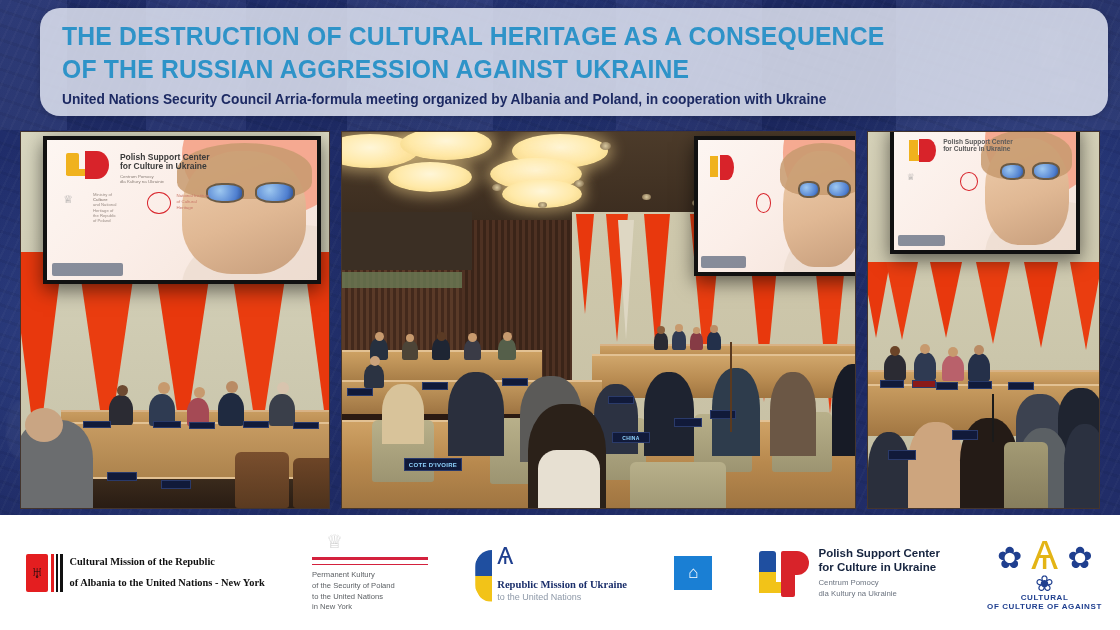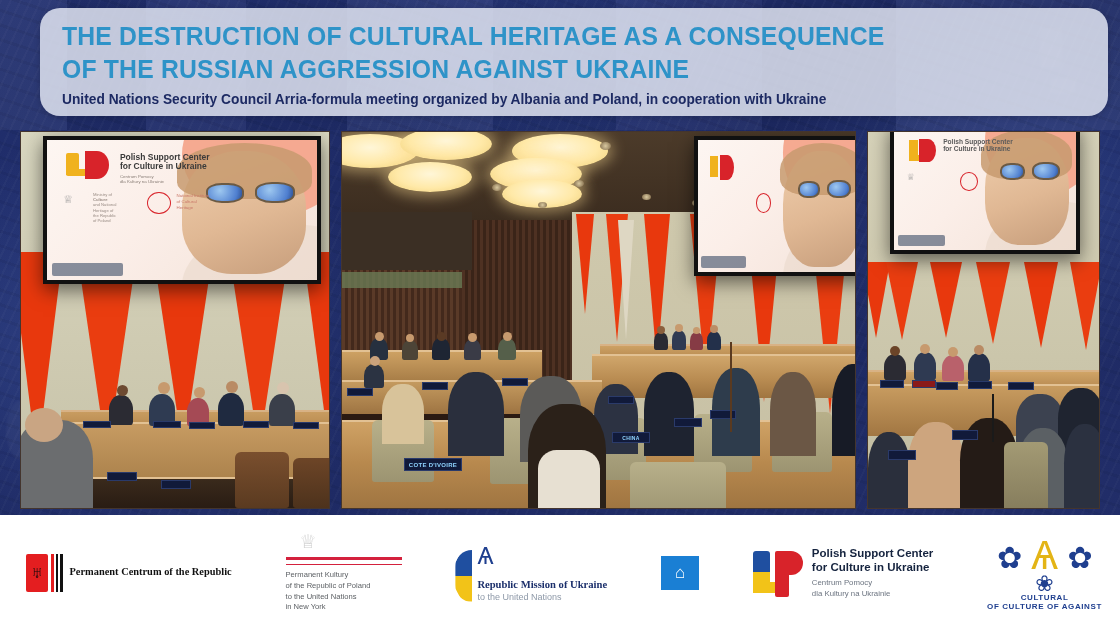--- a/index.html
+++ b/index.html
@@ -598,31 +598,32 @@
     <div class="logo">
       <div class="alb-flag">
         <span class="alb-eagle">♅</span>
       </div>
       <div class="alb-bars">
           <i class="red"></i>
           <i></i>
           <i></i>
         </div>
       <div class="alb-text">
-        <div>Permanent Centrum of the Republic</div>
+        <div>Cultural Mission of the Republic</div>
+        <div>of Albania to the United Nations - New York</div>
       </div>
     </div>
 
     <div class="logo pol">
       <div class="pol-eagle">♕</div>
       <div class="pol-rule"></div>
       <div class="pol-rule2"></div>
       <div class="pol-text">
         <div>Permanent Kultury</div>
-        <div>of the Republic of Poland</div>
+        <div>of the Security of Poland</div>
         <div>to the United Nations</div>
         <div>in New York</div>
       </div>
     </div>
 
     <div class="logo ukr">
       <div class="ukr-arc"></div>
       <div style="display:flex;flex-direction:column;">
         <div class="ukr-tryzub">Ѧ</div>
         <div class="ukr-t1">Republic Mission of Ukraine</div>

